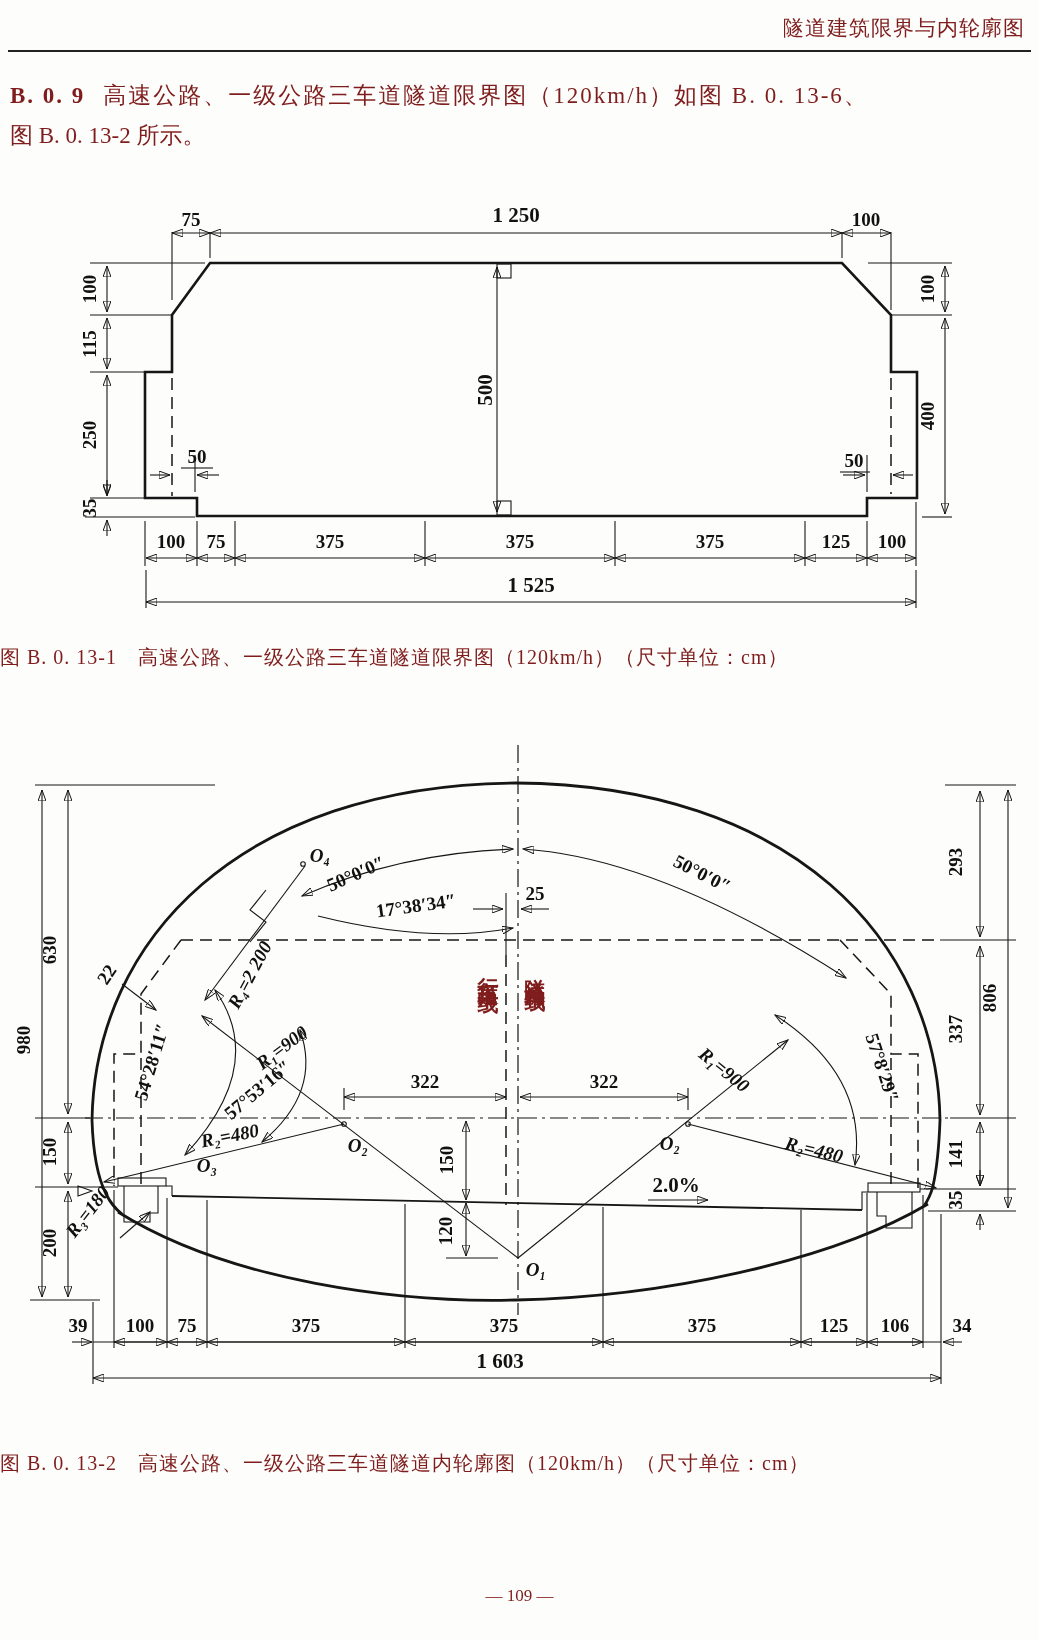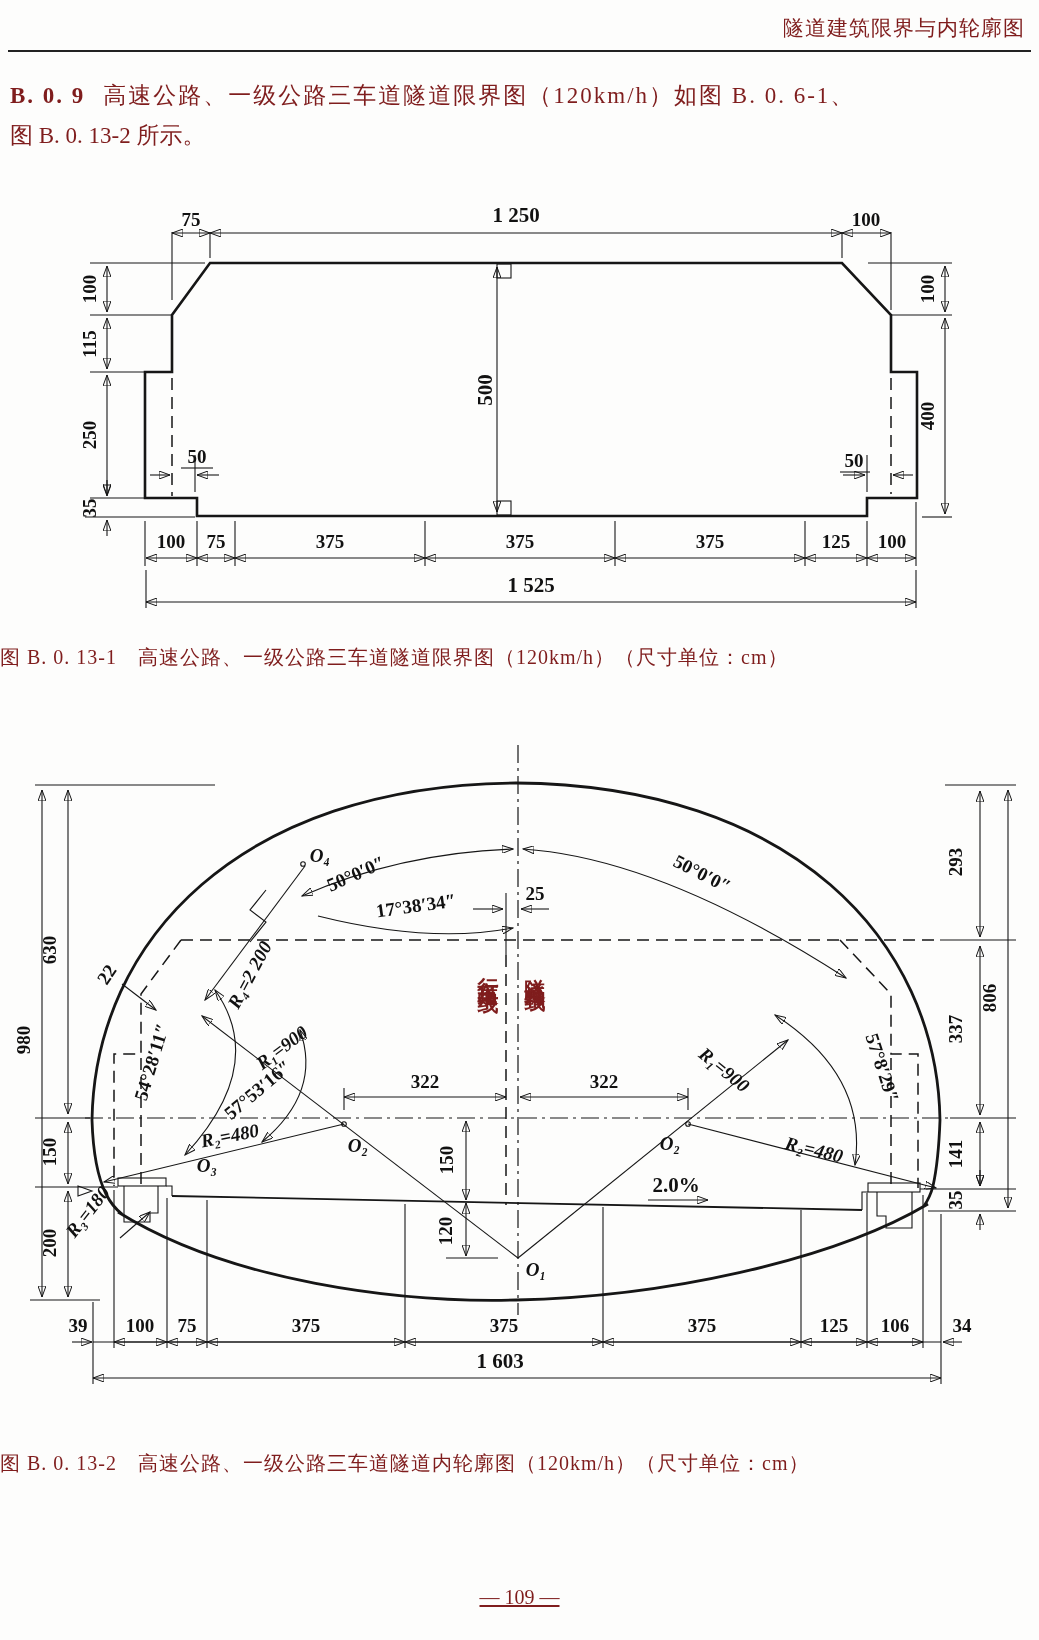--- a/index.html
+++ b/index.html
@@ -4,21 +4,21 @@
 <style>
   html,body{margin:0;padding:0;background:#e8e8e8;}
   .page{position:relative;width:1039px;height:1640px;background:#fdfdfc;margin:0 auto;
         font-family:"Liberation Serif","DejaVu Serif",serif;color:#7f1d1d;overflow:hidden;}
   .running-head{position:absolute;top:14px;right:14px;font-size:21px;letter-spacing:1px;}
   .head-rule{position:absolute;top:50px;left:8px;right:8px;height:2px;background:#222;}
   .para{position:absolute;top:76px;left:10px;width:1020px;font-size:23px;line-height:40px;}
   .para .clause{font-weight:bold;margin-right:18px;letter-spacing:2px;}
   .para .t1{letter-spacing:2px;}
   .caption{position:absolute;width:1039px;font-size:20px;letter-spacing:1px;}
-  .footer{position:absolute;top:1586px;width:1039px;text-align:center;font-size:20px;text-decoration:underline;}
+  .footer{position:absolute;top:1586px;width:1039px;text-align:center;font-size:17px;}
   svg{position:absolute;left:0;}
   svg line,svg path,svg polyline,svg rect,svg circle{stroke:#161616;fill:none;}
   .outline{stroke-width:2.6px;}
   .thick{stroke-width:2.8px;}
   .mid{stroke-width:1.8px;}
   .thin{stroke-width:1.1px;}
   .dash{stroke-width:1.5px;stroke-dasharray:12 7;}
   .dashdot{stroke-width:1.2px;stroke-dasharray:18 5 3 5;}
   .dim{font:bold 19px "Liberation Serif","DejaVu Serif",serif;fill:#111;stroke:none;}
   .dimb{font:bold 21px "Liberation Serif","DejaVu Serif",serif;fill:#111;stroke:none;}
@@ -28,21 +28,21 @@
 </style>
 </head>
 <body>
 
 <div class="page">
 
   <div class="running-head">隧道建筑限界与内轮廓图</div>
   <div class="head-rule"></div>
 
   <div class="para">
-    <span class="clause">B. 0. 9</span><span class="t1">高速公路、一级公路三车道隧道限界图（120km/h）如图 B. 0. 6-1、</span><br>
+    <span class="clause">B. 0. 9</span><span class="t1">高速公路、一级公路三车道隧道限界图（120km/h）如图 B. 0. 13-6、</span><br>
     <span>图 B. 0. 13-2 所示。</span>
   </div>
 
   <svg style="top:200px" width="1039" height="430" viewBox="0 200 1039 430">
     <defs>
       <marker id="a1" markerUnits="userSpaceOnUse" markerWidth="12" markerHeight="8" refX="11" refY="4" orient="auto-start-reverse">
         <path d="M0,0 L11,4 L0,8 Z" fill="#161616" stroke="none"></path>
       </marker>
       <marker id="a2" markerUnits="userSpaceOnUse" markerWidth="12" markerHeight="8" refX="11" refY="4" orient="auto">
         <path d="M0,0 L11,4 L0,8 Z" fill="#161616" stroke="none"></path>

